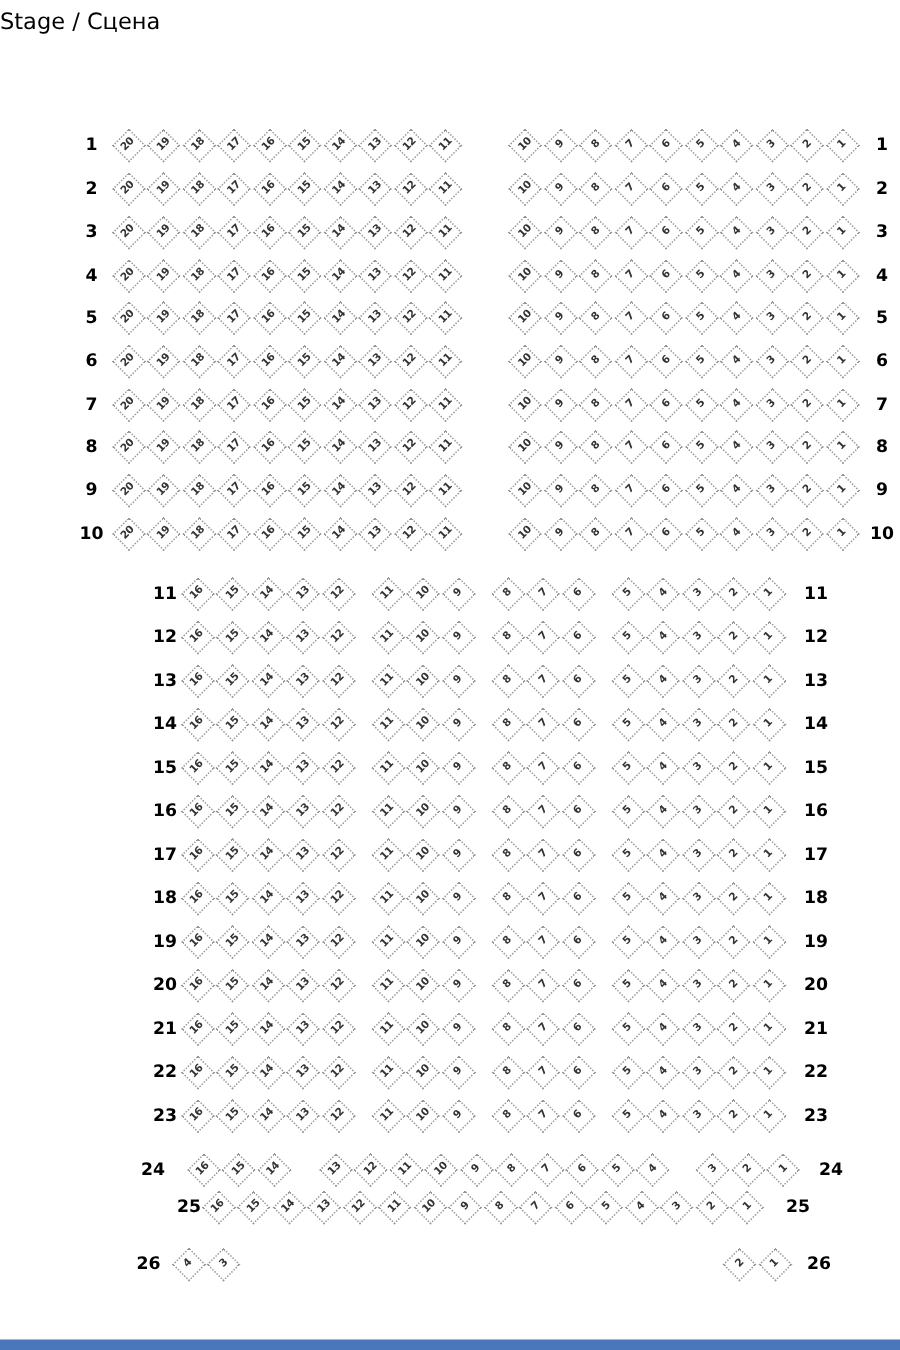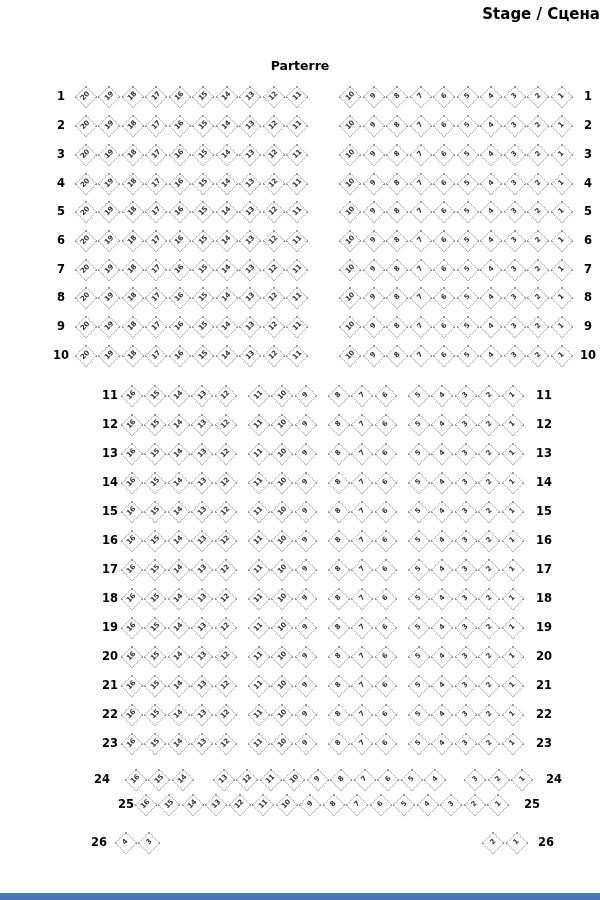--- a/index.html
+++ b/index.html
@@ -1,39 +1,38 @@
 <!DOCTYPE html>
 <html><head>
 <meta charset="utf-8">
 <style>
   html,body{margin:0;padding:0;background:#fff;}
   .page{position:relative;width:600px;height:900px;background:#fff;overflow:hidden;
         font-family:"DejaVu Sans",sans-serif;}
-  .title{position:absolute;top:5px;left:0;width:100%;text-align:right;
-         font-size:15px;font-weight:bold;color:#000;}
+  .title{position:absolute;top:5px;left:0;width:100%;text-align:left;
+         font-size:15px;font-weight:normal;color:#000;}
   .section-label{position:absolute;top:58px;left:0;width:100%;text-align:center;
          font-size:12.5px;font-weight:bold;color:#000;}
   .row{position:absolute;left:0;width:600px;height:22px;}
   .row-label{position:absolute;top:4px;font-size:11.5px;font-weight:bold;
          line-height:14px;color:#000;white-space:nowrap;}
   .seats{position:absolute;top:0;display:flex;gap:1.5px;}
   .seat{position:relative;width:22px;height:22px;cursor:pointer;}
   .seat::before{content:"";position:absolute;left:3.5px;top:3.5px;width:14px;height:14px;
          border:1px dotted #999;background:#fff;transform:rotate(45deg);}
   .seat span{position:absolute;left:0;top:0;right:0;bottom:0;display:flex;
          align-items:center;justify-content:center;transform:rotate(-45deg);
          font-size:7px;font-weight:bold;color:#333;letter-spacing:-0.3px;}
   .accent-bar{position:absolute;left:0;top:893px;width:600px;height:7px;}
 </style>
 </head>
 <body>
 
 <div class="page">
   <div class="title">Stage / Сцена</div>
-  <div class="section-label">Parterre</div>
   <div id="rows-host">
       <div class="row" style="top: 85px;">
         <div class="row-label" style="left: 46px; width: 30px; text-align: center;">1</div>
         <div class="seats" style="left: 74px;">
           <div class="seat">
             <span>20</span>
           </div>
           <div class="seat">
             <span>19</span>
           </div>

